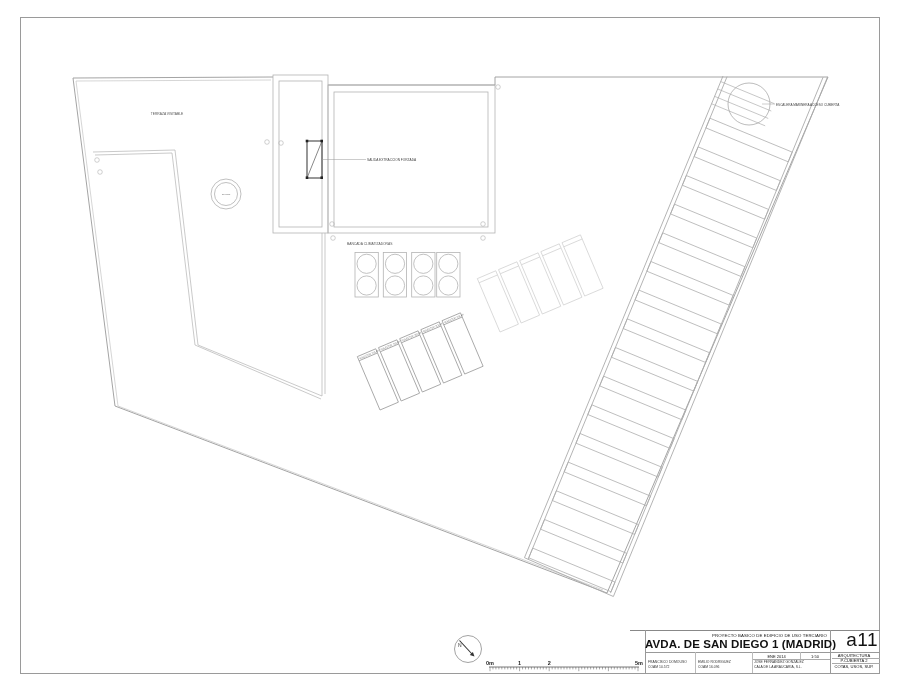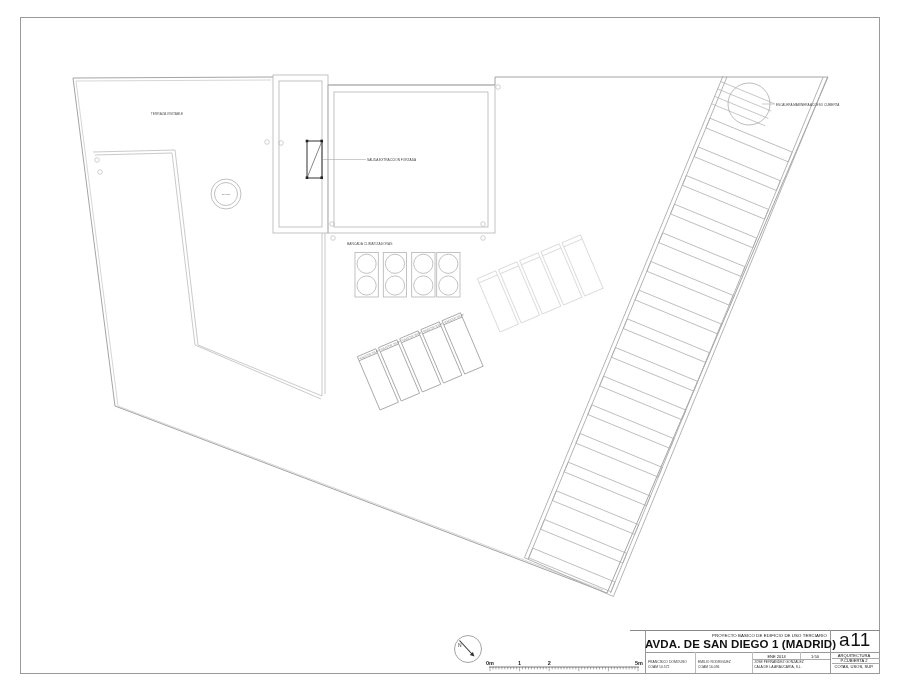--- a/index.html
+++ b/index.html
@@ -12,21 +12,21 @@
   .tb{position:absolute;left:630px;top:630px;width:250px;height:43px;}
   .tb .hline,.tb .vline{position:absolute;background:#888;}
   .tb .hline{height:1px;}
   .tb .vline{width:1px;}
   .tb .txt{position:absolute;color:#111;white-space:nowrap;}
   .t-proj{left:15px;top:3px;width:182px;font-size:4.3px;text-align:right;color:#222;letter-spacing:.1px;}
   .t-title{left:15px;top:8px;width:185px;font-size:11.5px;font-weight:700;text-align:center;letter-spacing:.1px;}
   .t-date{left:124px;top:23.5px;width:45px;font-size:4px;text-align:center;color:#222;}
   .t-scale{left:171px;top:23.5px;width:28px;font-size:4px;text-align:center;color:#222;}
   .sig{position:absolute;top:30px;font-size:3.4px;line-height:4.8px;color:#333;}
-  .t-a11{left:202px;top:-1px;width:46px;font-size:19px;color:#666;text-align:center;letter-spacing:.5px;}
+  .t-a11{left:202px;top:-1px;width:46px;font-size:19px;color:#666;text-align:right;letter-spacing:.5px;}
   .t-small-r{width:48px;font-size:4.1px;text-align:center;color:#222;left:200px;}
 </style>
 </head>
 <body>
 
 <div class="sheet">
   <div class="frame"></div>
 
   <svg class="plan" width="900" height="691" viewBox="0 0 900 691">
 

